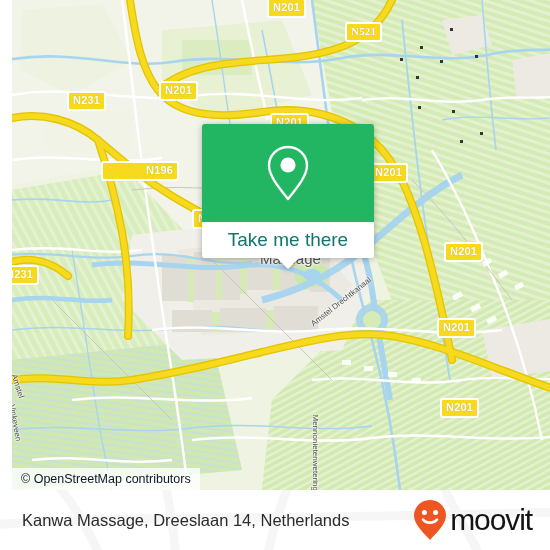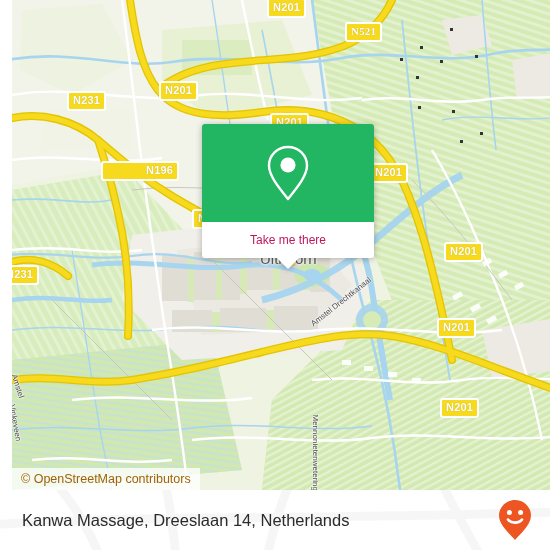--- a/index.html
+++ b/index.html
@@ -49,21 +49,21 @@
     font-size: 15px;
     white-space: nowrap;
     text-shadow: 0 0 3px #fff, 0 0 3px #fff, 0 0 3px #fff;
   }
 
   
   #attribution {
     position: absolute;
     left: 0; top: 468px;
     background: rgba(255,255,255,.78);
-    color: #a16207;
+    color: #0f172a;
     font-size: 12.5px;
     line-height: 20px;
     padding: 1px 9px 2px 9px;
   }
 
   
   #popup {
     position: absolute;
     left: 190px; top: 124px;
     width: 172px;
@@ -75,22 +75,22 @@
     border-radius: 3px 3px 0 0;
     display: flex; align-items: center; justify-content: center;
   }
   #popup-foot {
     height: 36px;
     background: #ffffff;
     border-radius: 0 0 3px 3px;
     display: flex; align-items: center; justify-content: center;
   }
   #popup-foot span {
-    font-size: 12px;
-    color: #be185d;
+    font-size: 19px;
+    color: #0f766e;
   }
   #popup-tail {
     position: absolute;
     left: 50%; top: 134px;
     margin-left: -11px;
     width: 0; height: 0;
     border-left: 11px solid transparent;
     border-right: 11px solid transparent;
     border-top: 11px solid #ffffff;
   }
@@ -306,21 +306,21 @@
     <div class="shield" style="left:-12px; top:265px;">N231</div>
     <div class="shield" style="left:432px; top:242px;">N201</div>
     <div class="shield" style="left:425px; top:318px;">N201</div>
     <div class="shield" style="left:428px; top:398px;">N201</div>
 
     <div class="maplabel" style="left:300px; top:320px; transform:rotate(-38deg); transform-origin:0 50%;">Amstel Drechtkanaal</div>
     <div class="maplabel" style="left:303px; top:410px; transform:rotate(90deg); transform-origin:0 50%;">Mennonietenwetering</div>
     <div class="maplabel" style="left:2px; top:370px; transform:rotate(72deg); transform-origin:0 50%;">Amstel</div>
     <div class="maplabel" style="left:0px; top:400px; transform:rotate(80deg); transform-origin:0 50%;">Vinkeveen</div>
 
-    <div class="citylabel" style="left:248px; top:250px;">Uithoorn</div>
+    <div class="citylabel" style="left:248px; top:250px;">Massage</div>
 
     <div id="popup">
       <div id="popup-head">
         <svg width="46" height="58" viewBox="0 0 46 58">
           <path d="M23 3 C12.5 3 4 11.3 4 21.6 C4 33 16.5 46.5 23 55 C29.5 46.5 42 33 42 21.6 C42 11.3 33.5 3 23 3 Z" fill="none" stroke="#ffffff" stroke-width="2.4" stroke-linejoin="round"></path>
           <circle cx="23" cy="21" r="7.6" fill="#ffffff"></circle>
         </svg>
       </div>
       <div id="popup-foot">
         <span>Take me there</span>
@@ -342,16 +342,17 @@
       </g>
     </svg>
     <div id="footer-title">Kanwa Massage, Dreeslaan 14, Netherlands</div>
     <div id="brand">
       <svg width="34" height="42" viewBox="0 0 34 42">
         <path d="M17 1 C8.2 1 1 8 1 16.6 C1 26.5 12.5 35.5 17 41 C21.5 35.5 33 26.5 33 16.6 C33 8 25.8 1 17 1 Z" fill="#ed5622"></path>
         <circle cx="11.4" cy="13.6" r="2.5" fill="#ffffff"></circle>
         <circle cx="22.6" cy="13.6" r="2.5" fill="#ffffff"></circle>
         <path d="M10 20.5 C12.6 24.6 21.4 24.6 24 20.5" fill="none" stroke="#ffffff" stroke-width="2.6" stroke-linecap="round"></path>
       </svg>
+      <div id="brand-name">moovit</div>
     </div>
   </div>
 
 </div>
 
 </body></html>

